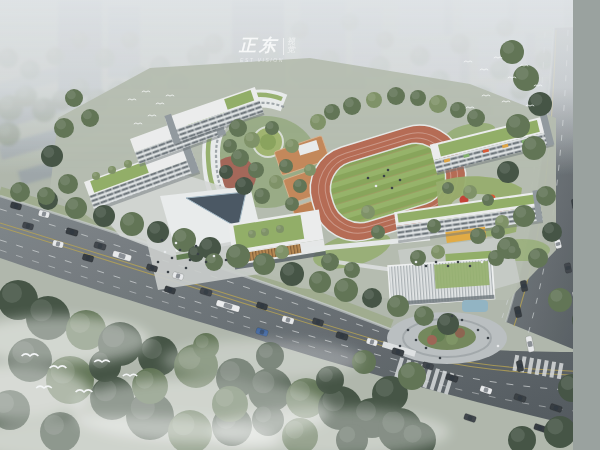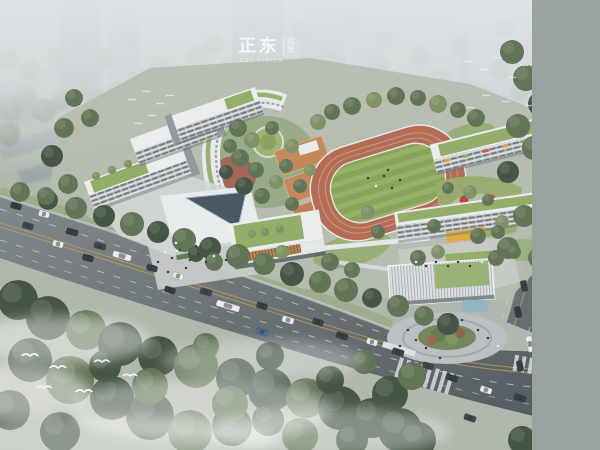--- a/index.html
+++ b/index.html
@@ -1,16 +1,16 @@
 <!DOCTYPE html>
 <html style="--sky: #c3cacd; --fog: #e0e4e7; --ground: #aeb6aa; --plinth: #b4bcae; --road: #7d8488; --roadDark: #4b5257; --laneYellow: #b7a14c; --laneWhite: #cdd2d3; --trackRed: #b4674f; --fieldGreenA: #84a355; --fieldGreenB: #93b165; --courtOrange: #c28455; --roofGreen: #8fac63; --buildingWhite: #eceeee; --facadeShade: #aab2b6; --windowDark: #5f686e; --treeLight: #7b8f62; --treeMid: #5c7050; --treeDark: #3f4f3f; --treeHaze: #828e7e; --forest: #42513e; --plazaRed: #a3554b; --woodLouver: #b5854c; --canopyYellow: #e2a93e; --pondBlue: #8fb3c2; --cityGrey: #9aa2a7; --plaza: #c3c8c7; --accentRed: #c23b30;"><head>
 <meta charset="utf-8">
 <style>
   html,body{margin:0;padding:0;background:#9aa29f;font-family:"Liberation Sans",sans-serif;}
-  .stage{position:relative;width:532px;height:450px;overflow:hidden;background:var(--sky,#c3cacd);}
+  .stage{position:relative;width:573px;height:450px;overflow:hidden;background:var(--sky,#c3cacd);font-style:italic;}
   svg{position:absolute;left:0;top:0;display:block;}
   .wm{position:absolute;left:239px;top:37px;display:flex;gap:4px;align-items:flex-start;
       color:rgba(255,255,255,.8);pointer-events:none;}
   .wm-main{font-weight:bold;font-size:17px;line-height:1;letter-spacing:3px;}
   .wm-side{border-left:1px solid rgba(255,255,255,.55);padding-left:3px;margin-top:1px;}
   .wm-vert{width:9px;font-size:8px;line-height:1.05;color:rgba(255,255,255,.6);word-break:break-all;}
   .wm-sub{position:absolute;left:240px;top:57px;font-size:5px;letter-spacing:1.6px;
       color:rgba(255,255,255,.55);pointer-events:none;}
 </style>
 </head>

